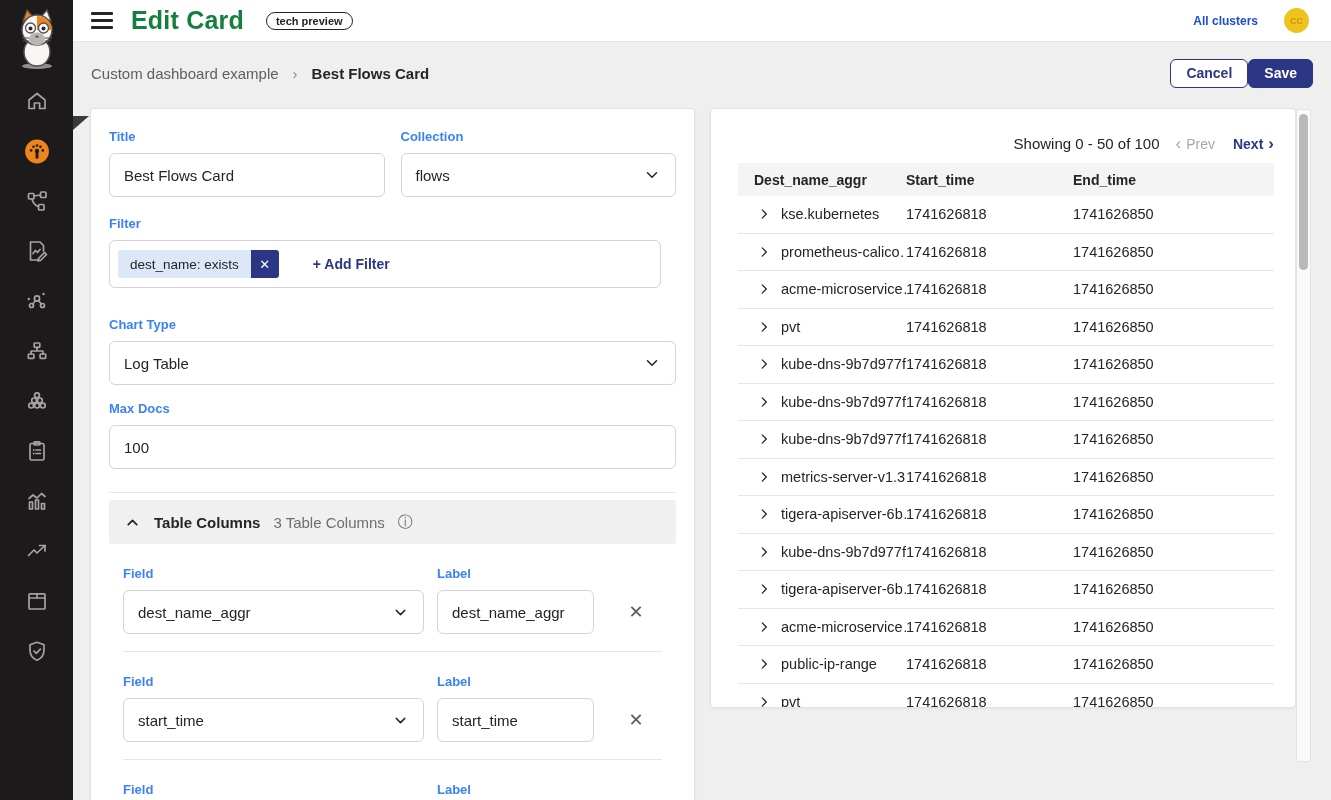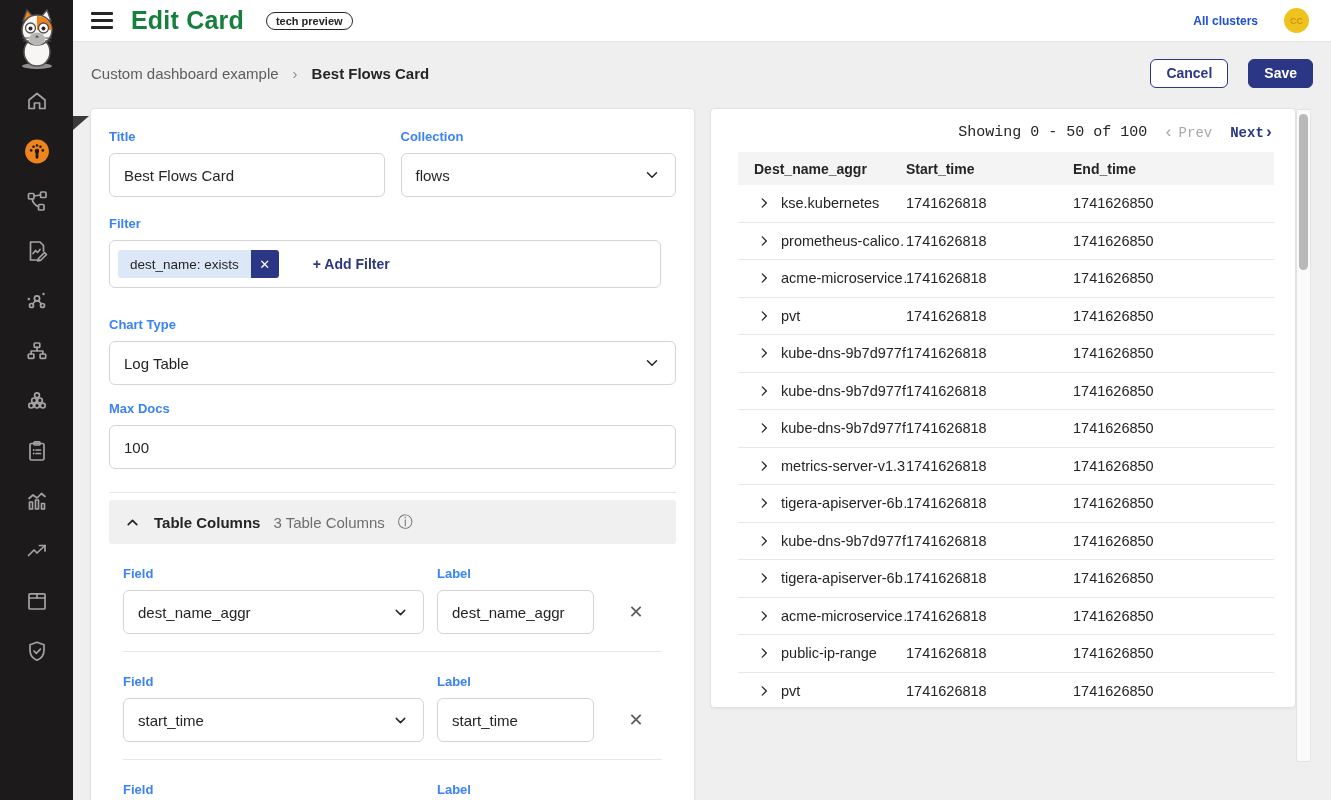--- a/index.html
+++ b/index.html
@@ -27,21 +27,21 @@
   .topbar-right { margin-left:auto; display:flex; align-items:center; gap:26px; margin-right:22px; }
   .clusters { font-size:12px; font-weight:600; color:#1d4ed8; cursor:pointer; }
   .avatar { width:25px; height:25px; border-radius:50%; background:#eec31d; color:#cf9214;
     font-size:9px; font-weight:800; display:flex; align-items:center; justify-content:center; cursor:pointer; }
   
   .crumb-bar { position:absolute; left:91px; right:18px; top:56px; height:34px;
     display:flex; align-items:center; }
   .crumb-parent { font-size:15px; color:#5f5d5e; cursor:pointer; }
   .crumb-sep { font-size:15px; color:#8a8a8a; margin:0 14px; }
   .crumb-current { font-size:15px; font-weight:700; color:#262425; }
-  .crumb-actions { margin-left:auto; display:flex; gap:20px; }
+  .crumb-actions { margin-left:auto; display:flex; }
   .btn { height:29px; border-radius:6px; font-size:14px; font-weight:700; cursor:pointer;
     font-family:"Liberation Sans", sans-serif; display:flex; align-items:center; padding:0 15px; }
   .btn-cancel { background:#ffffff; color:#2b3784; border:1.5px solid #2b3784; }
   .btn-save { background:#2b3784; color:#ffffff; border:1.5px solid #2b3784; }
   
   .form-card { position:absolute; left:90px; top:108px; width:605px; height:700px; background:#ffffff;
     border:1px solid #e2e2e2; border-radius:4px; box-shadow:0 1px 3px rgba(0,0,0,.05); padding:20px 18px; }
   .f-label { font-size:13px; font-weight:700; color:#3b82f6; margin-bottom:9px; }
   .form-row2 { display:flex; gap:16px; }
   .form-row2 > div { flex:1; }
@@ -75,25 +75,25 @@
   .col-x { margin-left:auto; margin-right:14px; align-self:flex-end; height:44px; width:24px;
     display:flex; align-items:center; justify-content:center; background:none; border:none;
     color:#5f5d5e; font-size:18px; cursor:pointer; }
   .col-hr { border:none; border-top:1px solid #e7e7e7; margin:17px 0 0 0; }
   .add-col-row { display:flex; justify-content:flex-end; padding-right:4px; margin-top:22px; }
   .btn-add { width:46px; height:45px; background:#fff; border:1.5px solid #2b3784; border-radius:6px;
     color:#2b3784; font-size:22px; font-weight:600; cursor:pointer; display:flex; align-items:center; justify-content:center; }
   
   .table-card { position:absolute; left:710px; top:108px; width:586px; height:600px; background:#ffffff;
     border:1px solid #e2e2e2; border-radius:4px; box-shadow:0 1px 3px rgba(0,0,0,.05); overflow:hidden; }
-  .table-toolbar { display:flex; justify-content:flex-end; padding:15px 21px 9px 0; gap:16px;font-family:Liberation Mono, monospace; }
+  .table-toolbar { display:flex; justify-content:flex-end; padding:26px 21px 9px 0; gap:16px; }
   .showing { font-size:15px; color:#262425; }
   .pager { display:flex; align-items:center; gap:18px; font-size:14px; }
   .prev { color:#a8a8a8; display:flex; align-items:center; gap:5px; cursor:default; }
-  .next { color:#2b3784; font-weight:700; display:flex; align-items:center; cursor:pointer; }
+  .next { color:#2b3784; font-weight:700; display:flex; align-items:center; gap:5px; cursor:pointer; }
   .pager .chev { font-size:17px; line-height:1; }
   .data-table { margin:2px 21px 0 27px; }
   .t-head { display:grid; grid-template-columns:152px 167px 1fr; background:#f4f4f4;
     height:33px; align-items:center; padding-left:16px; font-size:14px; font-weight:700; }
   .t-row { display:grid; grid-template-columns:152px 167px 1fr; height:37.5px; align-items:center;
     padding-left:16px; border-bottom:1px solid #e7e7e7; font-size:14.5px; cursor:default; }
   .t-name { display:flex; align-items:center; gap:10px; padding-left:3px; white-space:nowrap; overflow:hidden; }
   .row-chevron { flex:none; display:flex; cursor:pointer; }
   .row-chevron svg { stroke:#262425; fill:none; stroke-width:2.2; stroke-linecap:round; stroke-linejoin:round; }
   

